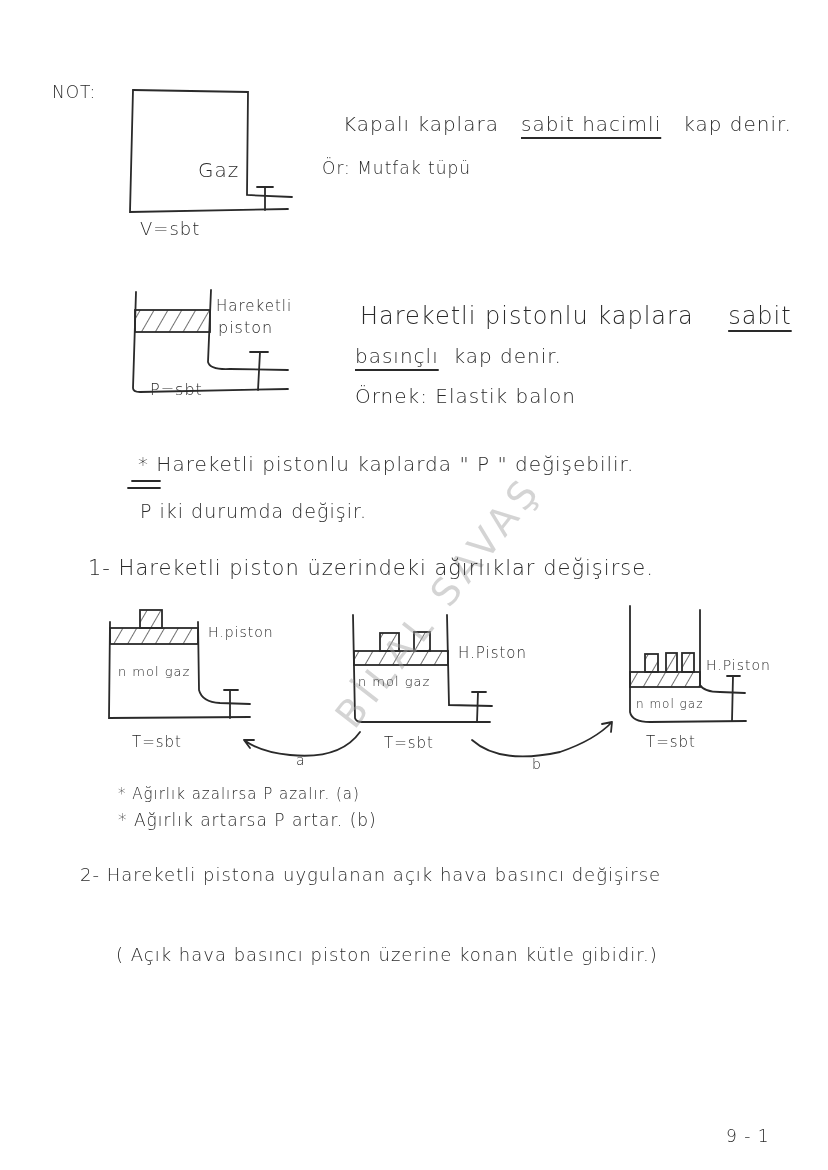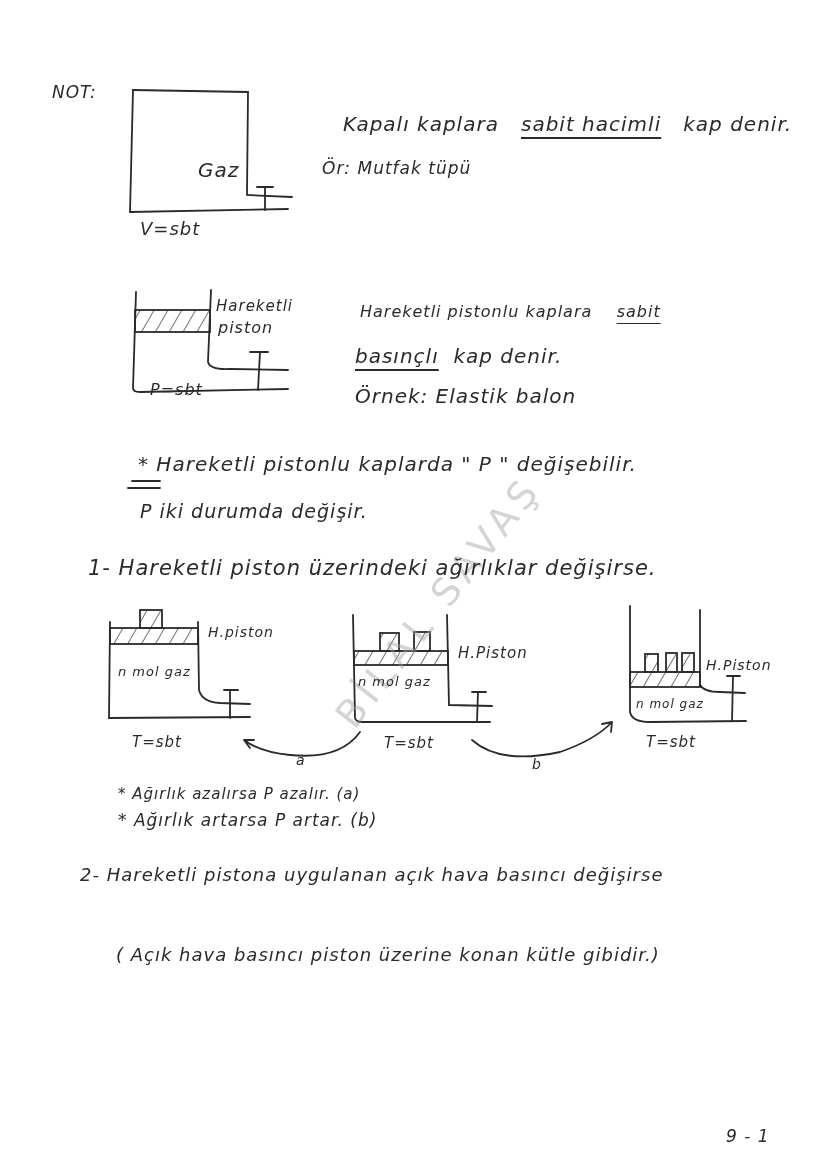--- a/index.html
+++ b/index.html
@@ -1,18 +1,18 @@
 <!DOCTYPE html>
 <html><head>
 <meta charset="utf-8">
 <style>
   html, body { margin: 0; padding: 0; background: #ffffff; }
   body { width: 828px; height: 1170px; position: relative; overflow: hidden;
          font-family: "DejaVu Sans", sans-serif; color: #222; }
-  .hw { position: absolute; font-family: "DejaVu Sans", sans-serif; font-style: italic;
+  .hw { position: absolute; font-family: "DejaVu Sans", sans-serif; 
         font-weight: 300; color: #2a2a2a; white-space: nowrap; letter-spacing: 1px; }
   .u { text-decoration: underline; text-underline-offset: 6px; }
   svg.draw { position: absolute; left: 0; top: 0; }
   .watermark { position: absolute; left: 285px; top: 580px; transform: rotate(-52deg);
                font-family: "DejaVu Sans", sans-serif; font-size: 38px; letter-spacing: 6px;
                color: rgba(160,160,160,0.45); white-space: nowrap; }
 </style>
 </head>
 <body>
 
@@ -80,21 +80,21 @@
 <div class="hw" style="left:343px;top:112px;font-size:20px;">
   <span>Kapalı kaplara</span>&nbsp;&nbsp;
   <span class="u">sabit hacimli</span>&nbsp;&nbsp;
   <span>kap denir.</span>
 </div>
 <div class="hw" style="left:322px;top:158px;font-size:17px;">Ör: Mutfak tüpü</div>
 
 <div class="hw" style="left:216px;top:297px;font-size:15px;">Hareketli</div>
 <div class="hw" style="left:218px;top:318px;font-size:16px;">piston</div>
 <div class="hw" style="left:142px;top:380px;font-size:16px;margin-left:8px;">P=sbt</div>
-<div class="hw" style="left:360px;top:302px;font-size:16px;">
+<div class="hw" style="left:360px;top:302px;font-size:24px;">
   <span>Hareketli pistonlu kaplara</span>&nbsp;&nbsp;&nbsp;
   <span class="u">sabit</span>
 </div>
 <div class="hw" style="left:355px;top:344px;font-size:20px;">
   <span class="u">basınçlı</span>&nbsp;
   <span>kap denir.</span>
 </div>
 <div class="hw" style="left:355px;top:384px;font-size:20px;">Örnek: Elastik balon</div>
 
 <div class="hw" style="left:138px;top:452px;font-size:20px;">* Hareketli pistonlu kaplarda " P " değişebilir.</div>

